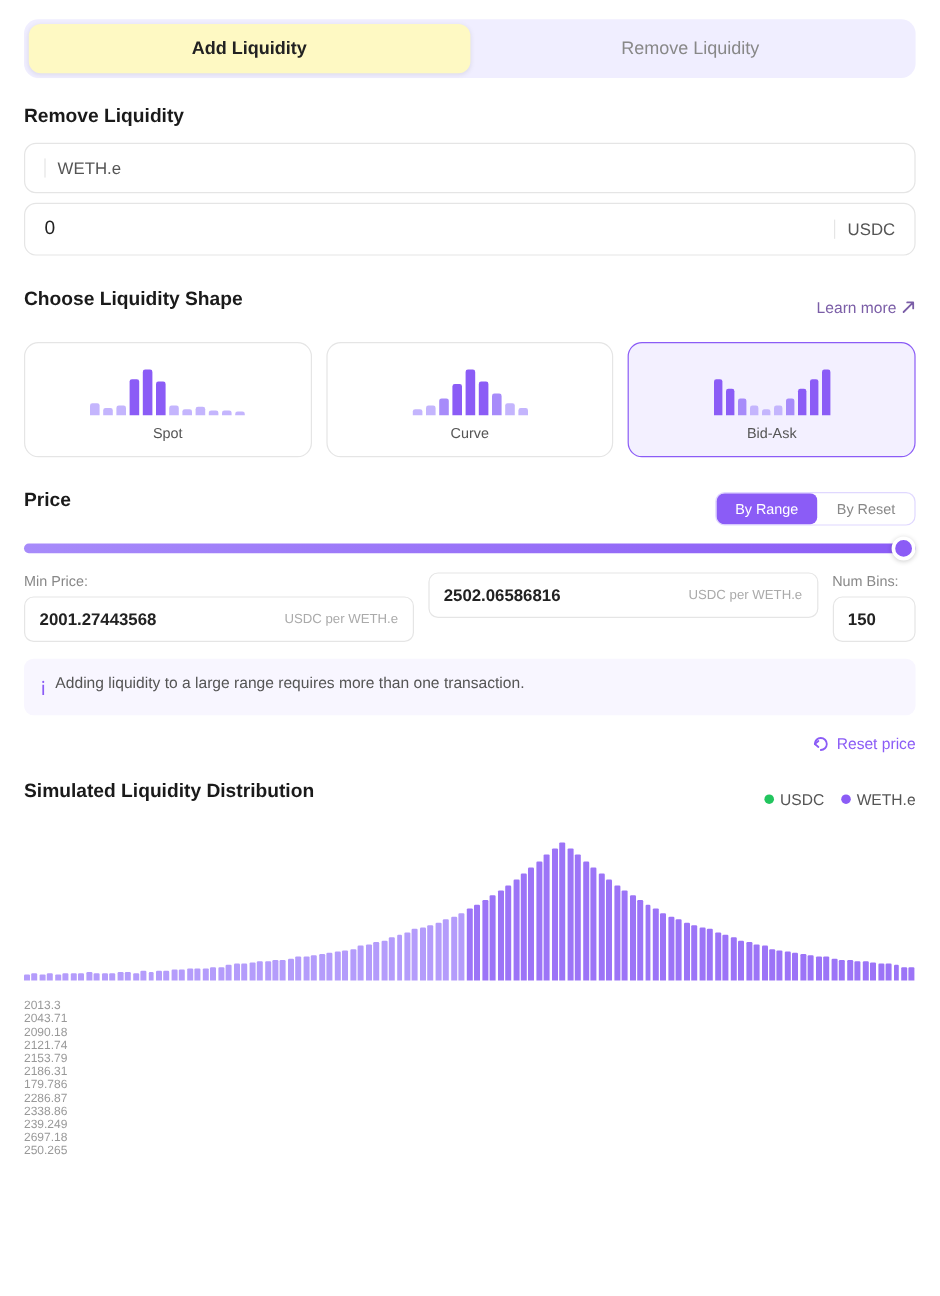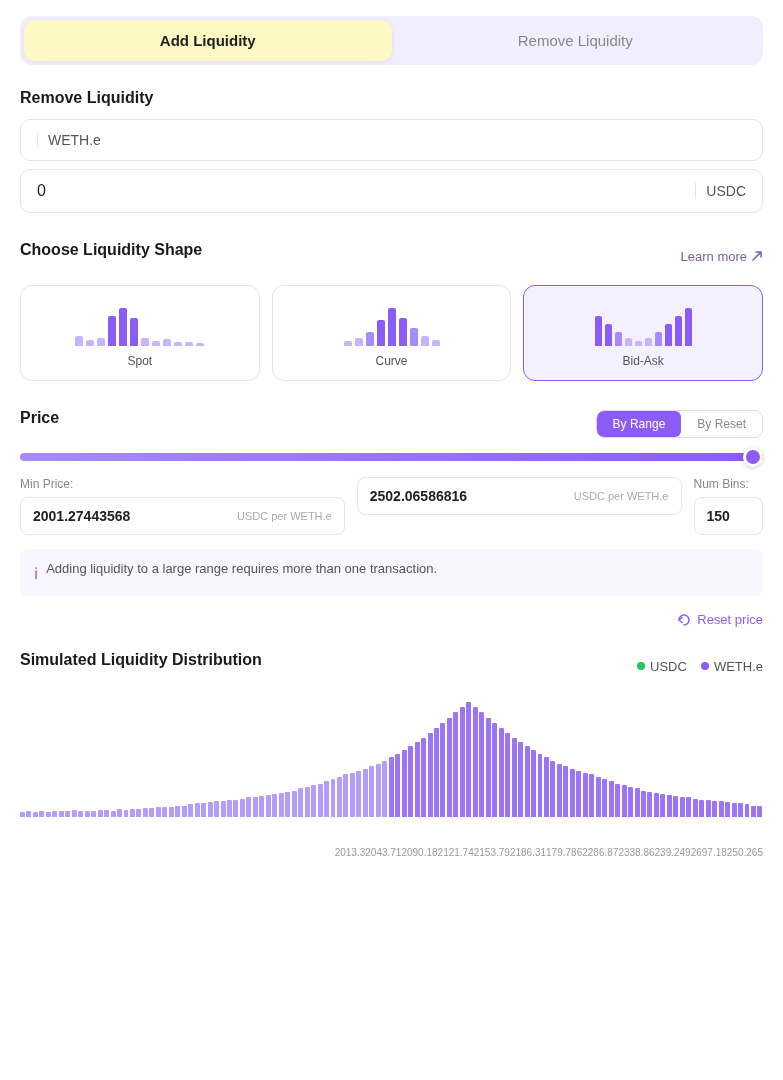--- a/index.html
+++ b/index.html
@@ -300,22 +300,23 @@
       height: 120px;
       padding-bottom: 0;
     }
     .chart-bar {
       flex: 1;
       border-radius: 1px 1px 0 0;
       min-width: 3px;
     }
     .chart-labels {
       display: flex;
-      justify-content: flex-end;
-      margin-top: 20px;
+      justify-content: flex-start;
+      margin-top: 6px;
+      flex-direction: column;
     }
     .chart-label {
       font-size: 10px;
       color: #999;
     }
   </style>
 </head>
 <body>
 
 <div class="container">

